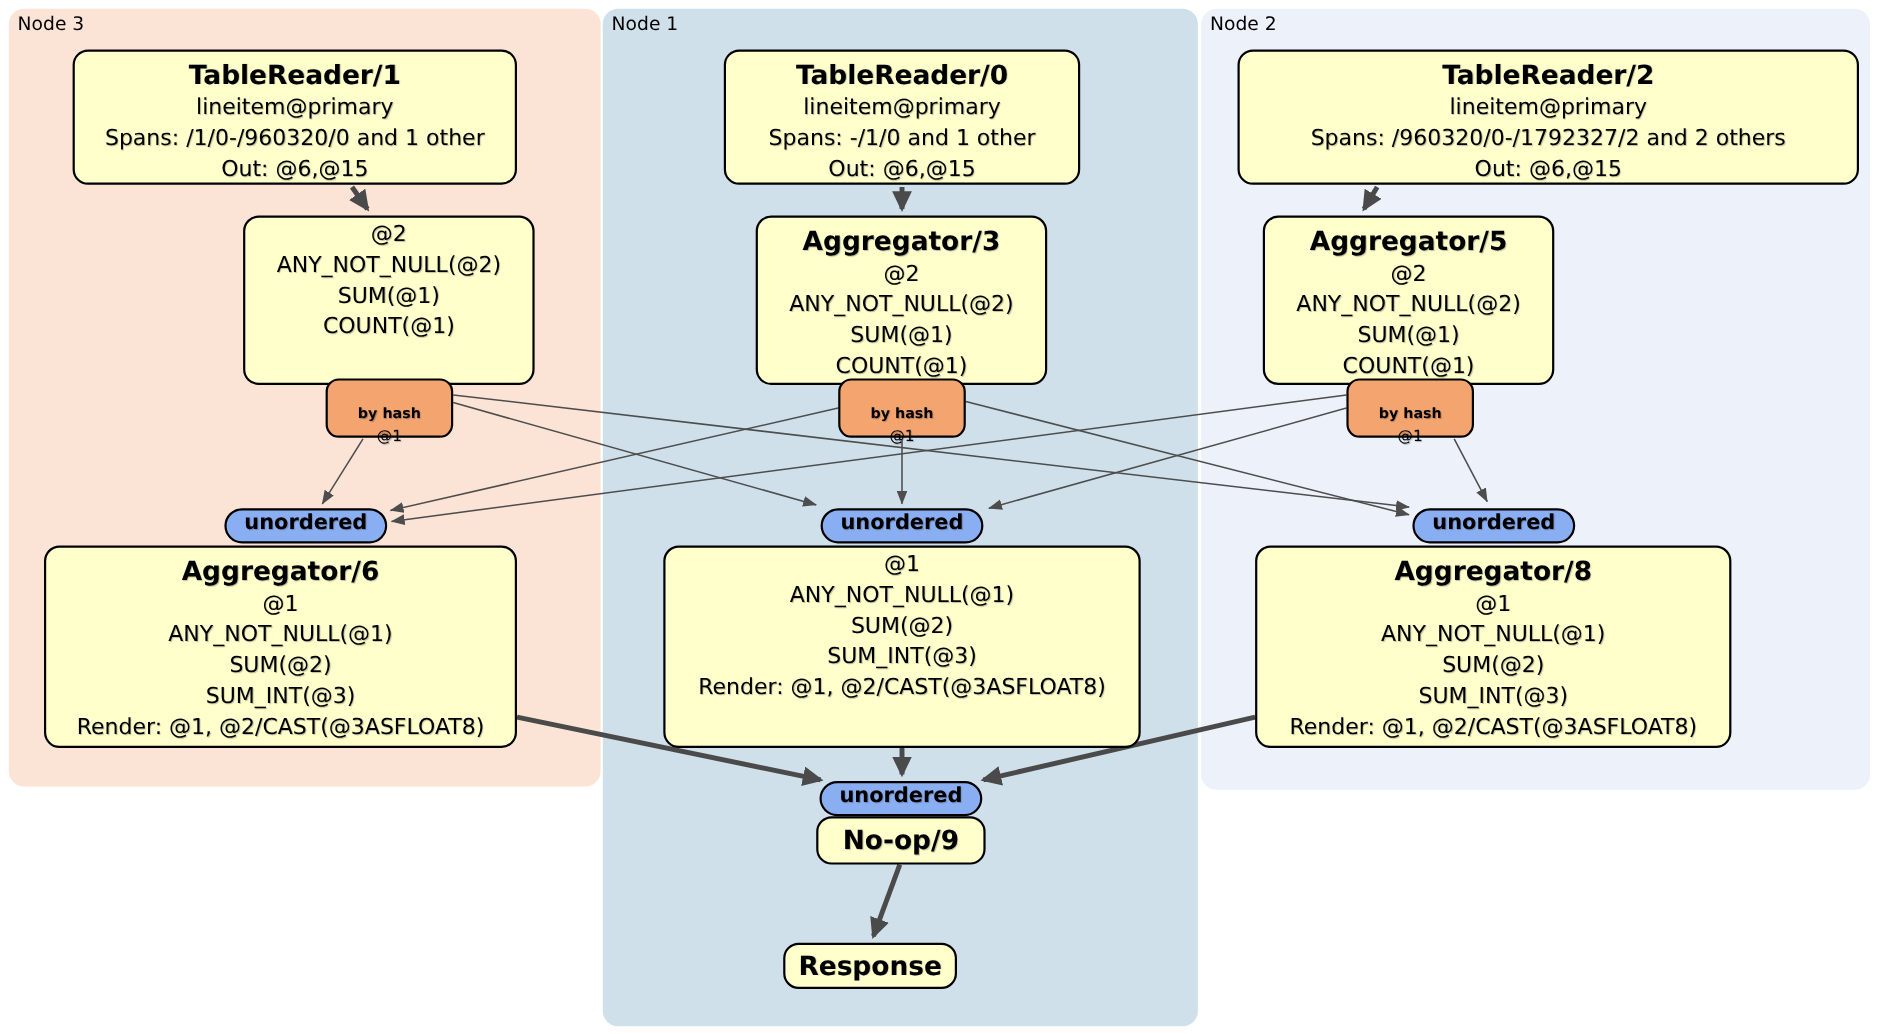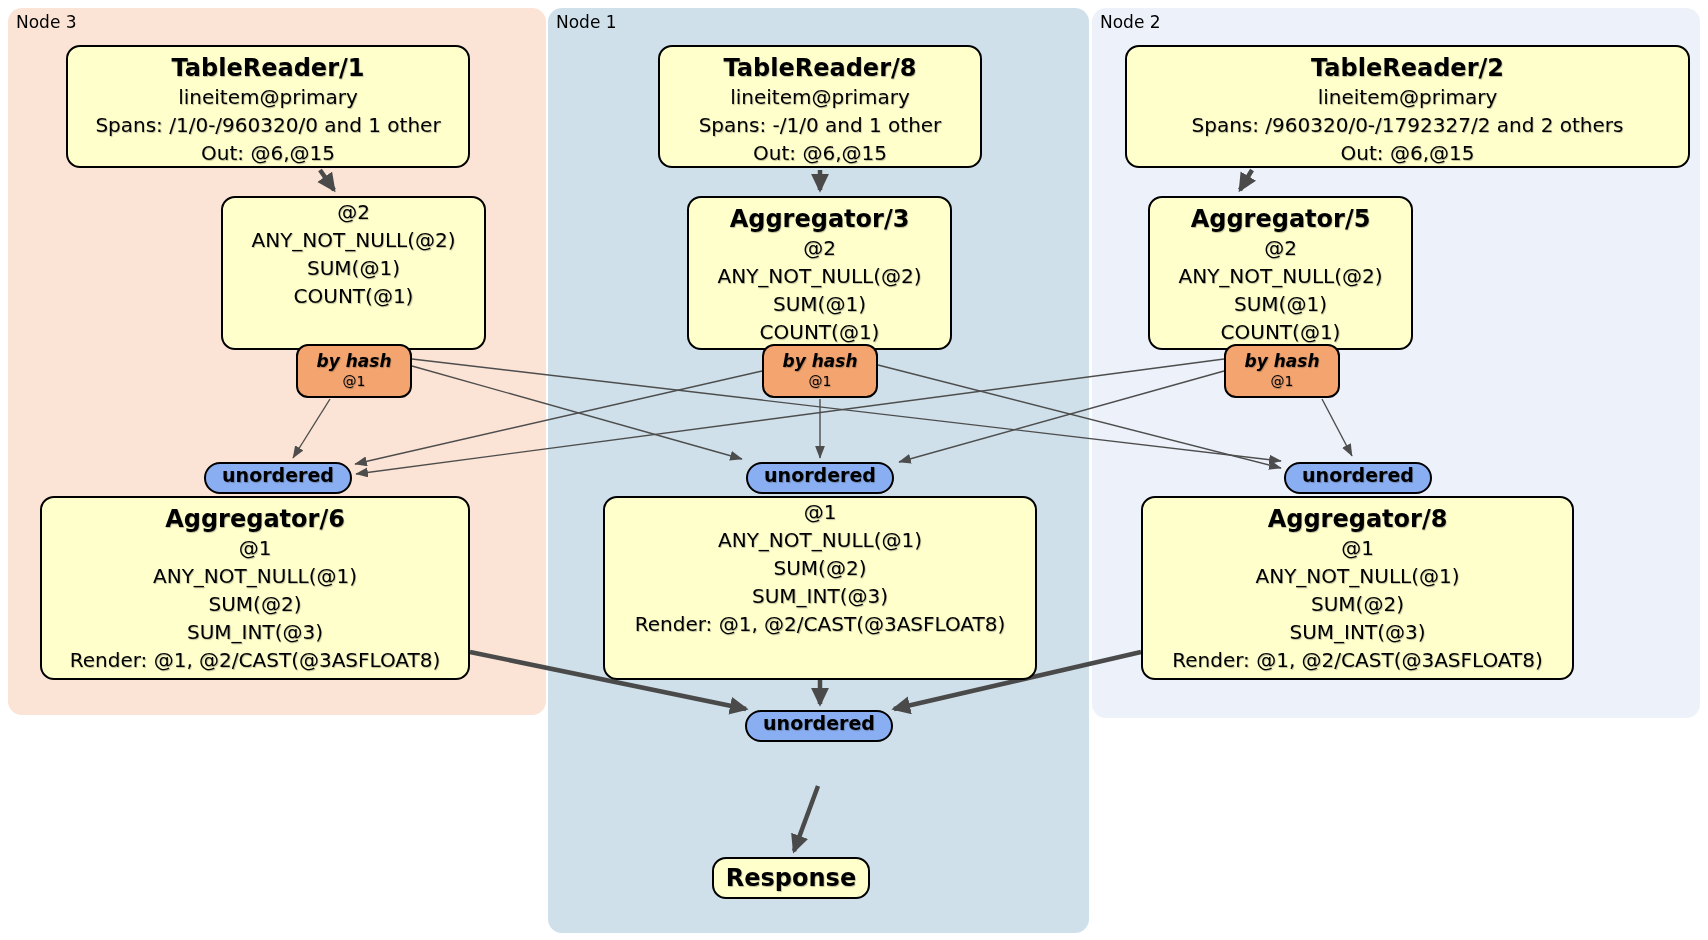--- a/index.html
+++ b/index.html
@@ -19,21 +19,21 @@
     text-shadow:0.8px 0.8px 0.8px rgba(40,40,40,0.30);
   }
   .box-title{font-size:24px;font-weight:bold;line-height:30px;padding-top:6px;white-space:nowrap;}
   .box-line{font-size:20px;line-height:28px;white-space:nowrap;}
   .single .box-title{padding-top:0;display:flex;align-items:center;justify-content:center;height:100%;}
   .router{
     position:absolute;background:#f3a46f;border:2px solid #000;border-radius:12px;
     text-align:center;box-sizing:border-box;z-index:4;
     text-shadow:0.8px 0.8px 0.8px rgba(40,40,40,0.30);
   }
-  .router-label{font-size:17px;font-weight:bold;line-height:24px;padding-top:3px;font-style:italic;}
+  .router-label{font-size:13px;font-weight:bold;line-height:24px;padding-top:19px;}
   .router-detail{font-size:14px;line-height:17px;}
   .sync{
     position:absolute;background:#8aaef2;border:2px solid #000;border-radius:17px;
     box-sizing:border-box;z-index:4;display:flex;align-items:flex-start;justify-content:center;
     font-size:19px;font-weight:bold;text-shadow:0.8px 0.8px 0.8px rgba(40,40,40,0.30);
   }
 </style>
 </head>
 <body>
 
@@ -106,21 +106,21 @@
   <div class="box" style="left:40px;top:496px;width:430px;height:184px;">
     <div class="box-title">Aggregator/6</div>
     <div class="box-line">@1</div>
     <div class="box-line">ANY_NOT_NULL(@1)</div>
     <div class="box-line">SUM(@2)</div>
     <div class="box-line">SUM_INT(@3)</div>
     <div class="box-line">Render: @1, @2/CAST(@3ASFLOAT8)</div>
   </div>
 
   <div class="box" style="left:658px;top:45px;width:324px;height:123px;">
-    <div class="box-title">TableReader/8</div>
+    <div class="box-title">TableReader/0</div>
     <div class="box-line">lineitem@primary</div>
     <div class="box-line">Spans: -/1/0 and 1 other</div>
     <div class="box-line">Out: @6,@15</div>
   </div>
 
   <div class="box" style="left:687px;top:196px;width:265px;height:154px;">
     <div class="box-title">Aggregator/3</div>
     <div class="box-line">@2</div>
     <div class="box-line">ANY_NOT_NULL(@2)</div>
     <div class="box-line">SUM(@1)</div>
@@ -141,20 +141,23 @@
     <div class="box-line">ANY_NOT_NULL(@1)</div>
     <div class="box-line">SUM(@2)</div>
     <div class="box-line">SUM_INT(@3)</div>
     <div class="box-line">Render: @1, @2/CAST(@3ASFLOAT8)</div>
   </div>
 
   <div class="sync" style="left:745px;top:710px;width:148px;height:32px;">
     <span>unordered</span>
   </div>
 
+  <div class="box single" style="left:742px;top:742px;width:154px;height:44px;">
+    <div class="box-title">No-op/9</div>
+  </div>
 
   <div class="box single" style="left:712px;top:857px;width:158px;height:42px;">
     <div class="box-title">Response</div>
   </div>
 
   <div class="box" style="left:1125px;top:45px;width:565px;height:123px;">
     <div class="box-title">TableReader/2</div>
     <div class="box-line">lineitem@primary</div>
     <div class="box-line">Spans: /960320/0-/1792327/2 and 2 others</div>
     <div class="box-line">Out: @6,@15</div>

